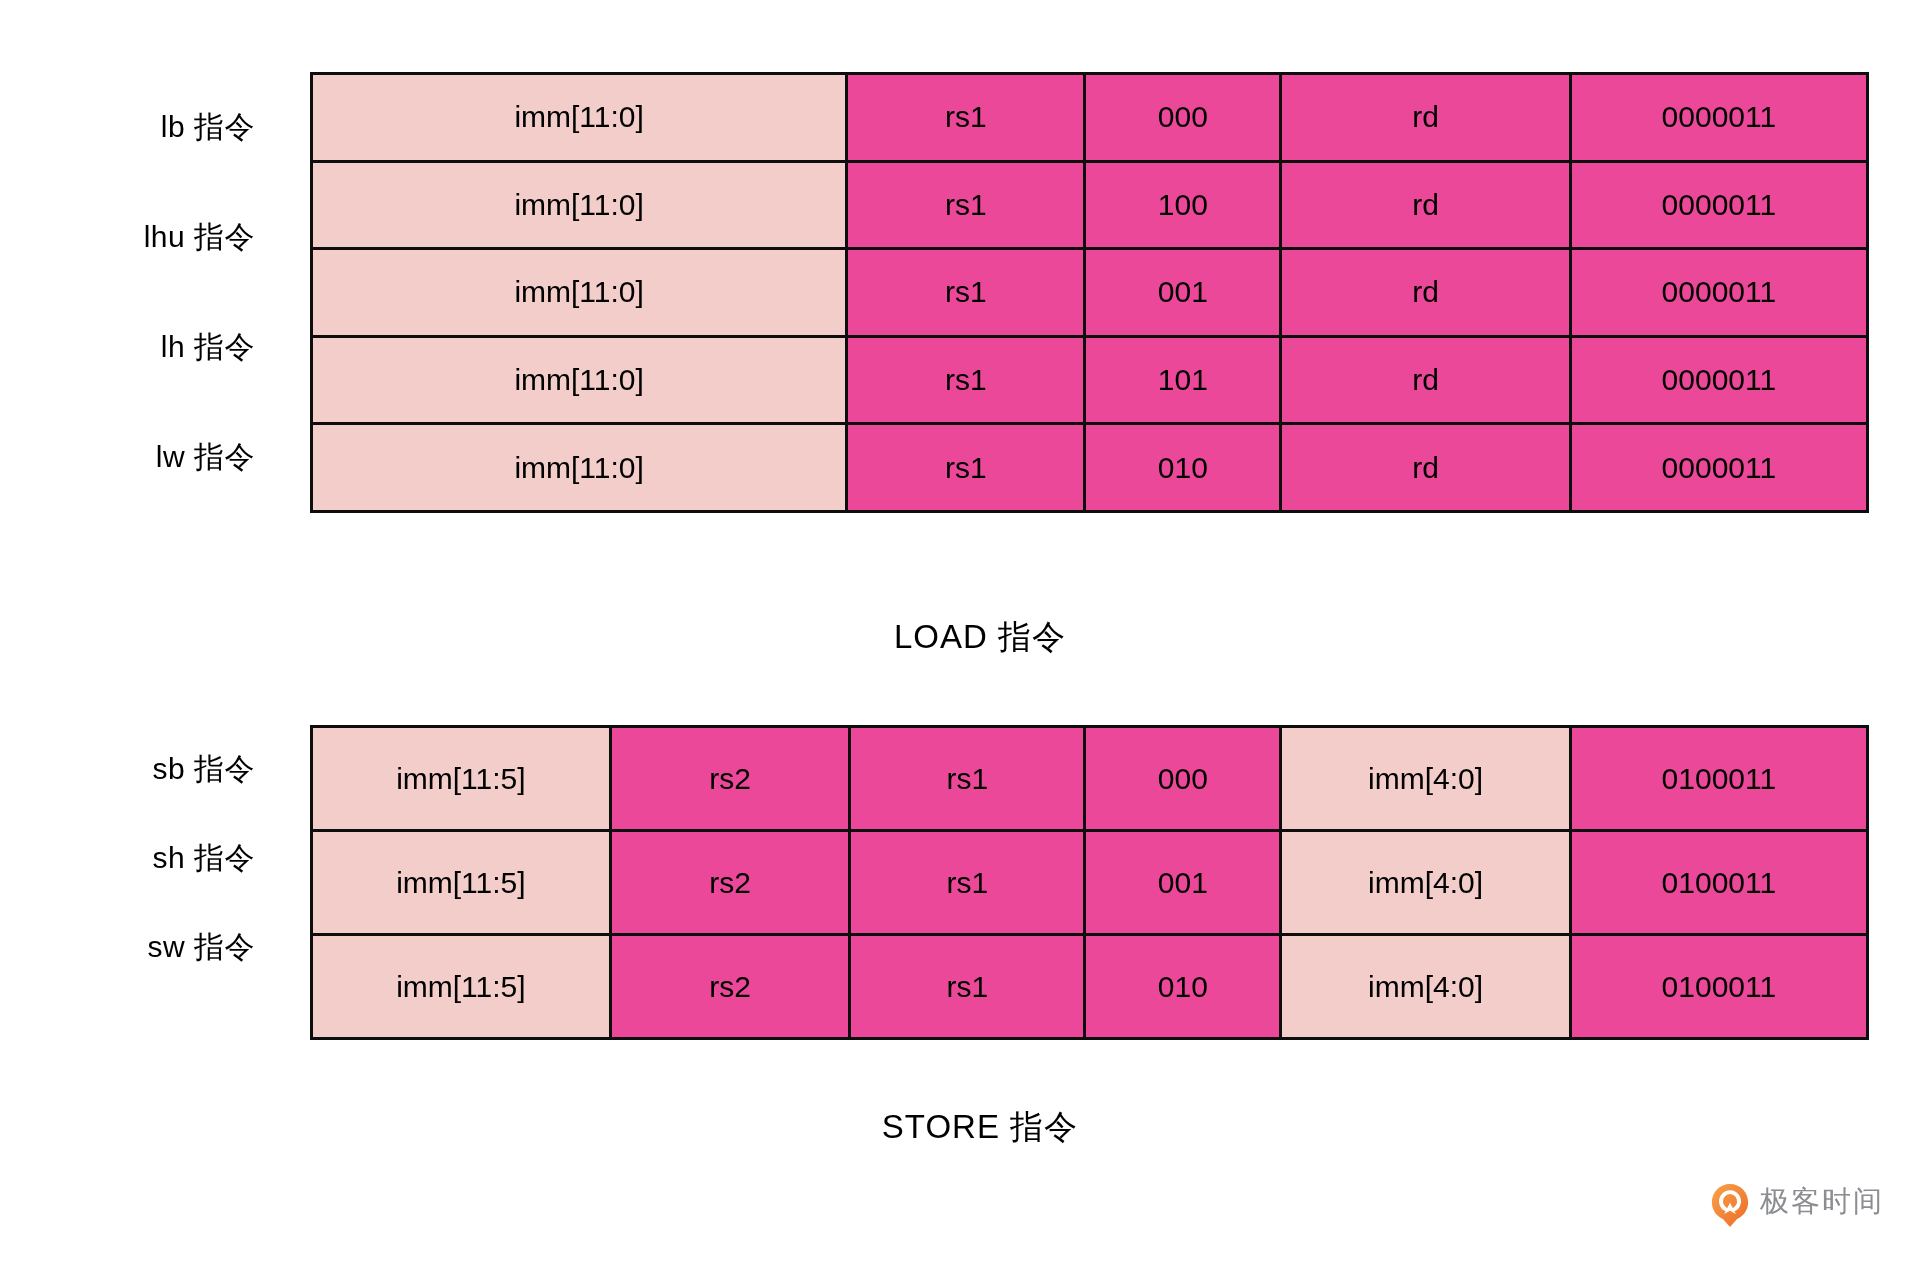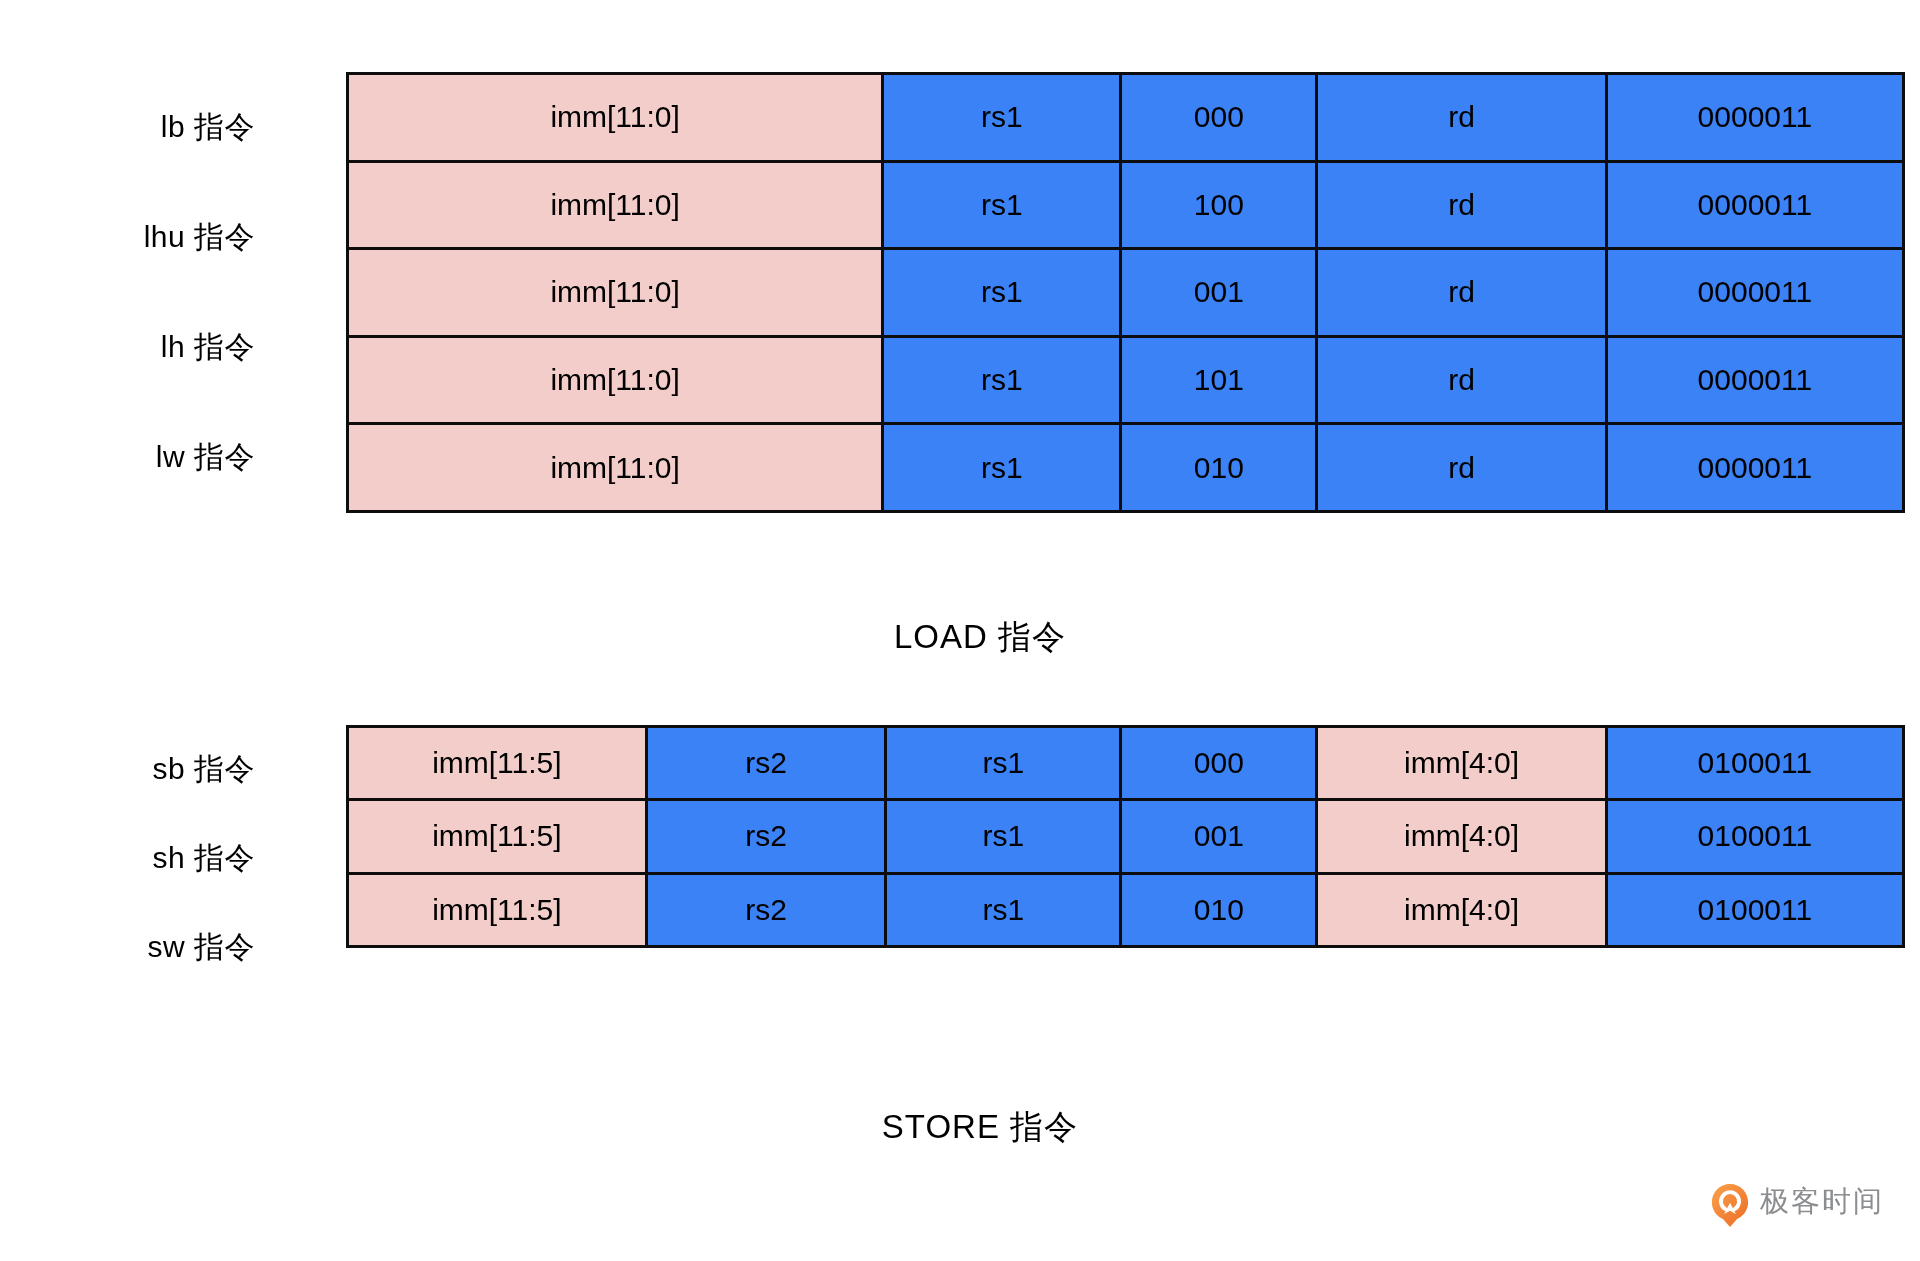--- a/index.html
+++ b/index.html
@@ -37,28 +37,27 @@
     display: flex;
     align-items: center;
     justify-content: flex-end;
     font-size: 30px;
     letter-spacing: 0.5px;
     white-space: nowrap;
   }
   table.itable {
     border-collapse: collapse;
     table-layout: fixed;
-    margin-left: 36px;
   }
   table.itable td {
     border: 3px solid var(--border);
     text-align: center;
     vertical-align: middle;
     font-size: 30px;
-    background: #3b82f6;
+    background: #ec4899;
     overflow: hidden;
   }
   table.itable td.hl { background: var(--hl); }
   .caption {
     position: absolute;
     left: 0;
     width: 1960px;
     text-align: center;
     font-size: 33px;
     letter-spacing: 1px;
@@ -139,21 +138,21 @@
   </section>
 
   <div class="caption" style="top:615px;">LOAD 指令</div>
 
   <section class="block" style="top:725px;">
     <div class="labels" style="height:267px;">
       <div class="rowlabel">sb 指令</div>
       <div class="rowlabel">sh 指令</div>
       <div class="rowlabel">sw 指令</div>
     </div>
-    <table class="itable" style="width:1559px;height:223px;padding-left:48px;">
+    <table class="itable" style="width:1559px;height:315px;padding-left:48px;">
       <colgroup>
         <col style="width:19.2%">
           <col style="width:15.4%">
           <col style="width:15.1%">
           <col style="width:12.6%">
           <col style="width:18.6%">
           <col style="width:19.1%">
       </colgroup>
       <tbody>
         <tr>

